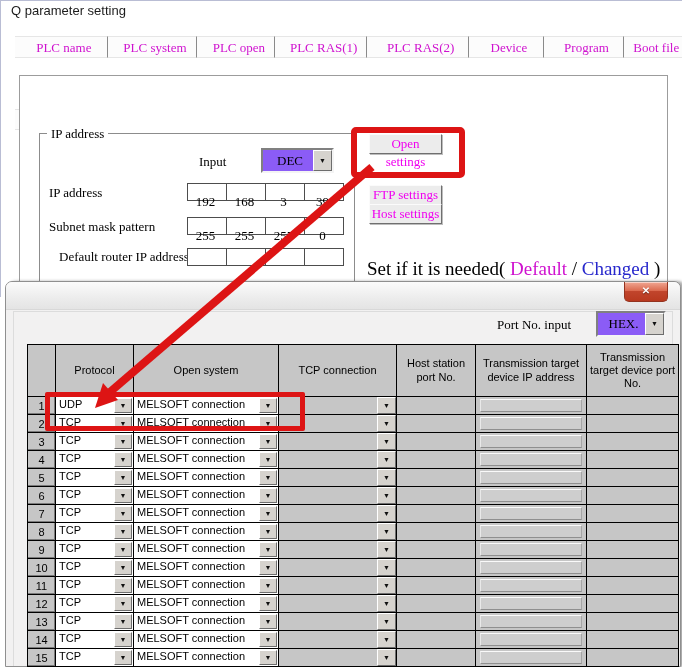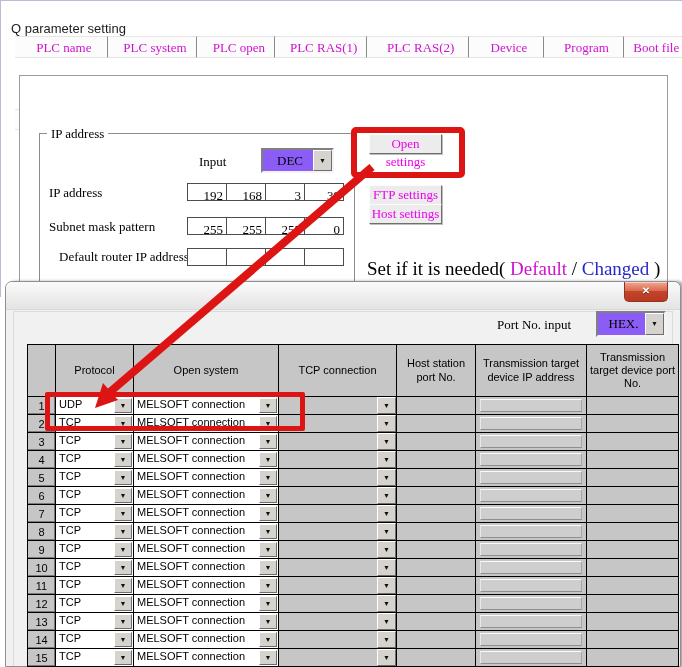--- a/index.html
+++ b/index.html
@@ -24,21 +24,21 @@
   #group-label{left:46px;top:129px;background:#fff;padding:0 4px;font-size:13px;color:#000;}
   .lbl{font-size:13px;color:#000;}
   .combo{position:absolute;box-sizing:border-box;background:#8b5cf6;
          border-top:2px solid #808080;border-left:2px solid #808080;
          border-bottom:2px solid #f4f4f4;border-right:2px solid #f4f4f4;display:flex;align-items:center;}
   .combo .ctext{flex:1;padding-left:4px;font-size:13px;color:#000;}
   .cbtn{width:17px;align-self:stretch;background:#d6d3ce;border:1px solid;
         border-color:#fff #6d6d6d #6d6d6d #fff;display:flex;align-items:center;justify-content:center;
         font-size:7px;color:#111;}
   .ipcell{position:absolute;box-sizing:border-box;width:40px;height:18px;background:#fff;
-          border:1px solid #4d4d4d;font-size:13px;text-align:right;padding:4px 3px 0 0;color:#000;}
+          border:1px solid #4d4d4d;font-size:13px;padding:10px 3px 0 0;color:#000;}
   .btn1{position:absolute;width:73px;height:20px;background:#ececec;box-sizing:border-box;
         border:1px solid;border-color:#fbfbfb #6f6f6f #6f6f6f #fbfbfb;box-shadow:1px 1px 0 #bdbdbd;
         color:var(--btn-magenta);font-size:13px;text-align:center;line-height:18px;}
   #note{left:366px;top:261px;font-size:19px;color:#000;white-space:nowrap;}
   #note .mag{color:var(--magenta);}  #note .blu{color:var(--blue);}
 
   
   #dlg{left:5px;top:281px;width:676px;height:386px;background:#f2f1f1;box-sizing:border-box;
        border:1px solid #8f8f8f;border-radius:7px 7px 0 0;box-shadow:4px 0 3px rgba(70,70,70,.45);}
   #dlg-titlebar{position:absolute;left:0;top:0;right:0;height:27px;border-radius:6px 6px 0 0;
@@ -74,21 +74,21 @@
   #remnant{left:75px;top:0;width:36px;height:4px;background:#d6d3ce;border:1px solid #a8a49c;border-bottom:none;}
 </style>
 </head>
 <body>
 
 <div id="canvas">
 
   <div id="remnant" class="abs"></div>
 
   <section id="win1" class="abs">
-    <div id="win1-title" class="abs" style="top:20px;text-align:right;">Q parameter setting</div>
+    <div id="win1-title" class="abs" style="top:2px;text-align:right;">Q parameter setting</div>
 
     <div id="tabrow1" class="tabrow serif">
       <div class="tab first" style="width:94px">PLC name</div>
       <div class="tab" style="width:92px">PLC system</div>
       <div class="tab" style="width:80px">PLC open</div>
       <div class="tab" style="width:94px">PLC RAS(1)</div>
       <div class="tab" style="width:105px">PLC RAS(2)</div>
       <div class="tab" style="width:76px">Device</div>
       <div class="tab" style="width:83px">Program</div>
       <div class="tab" style="width:60px">Boot file</div>

